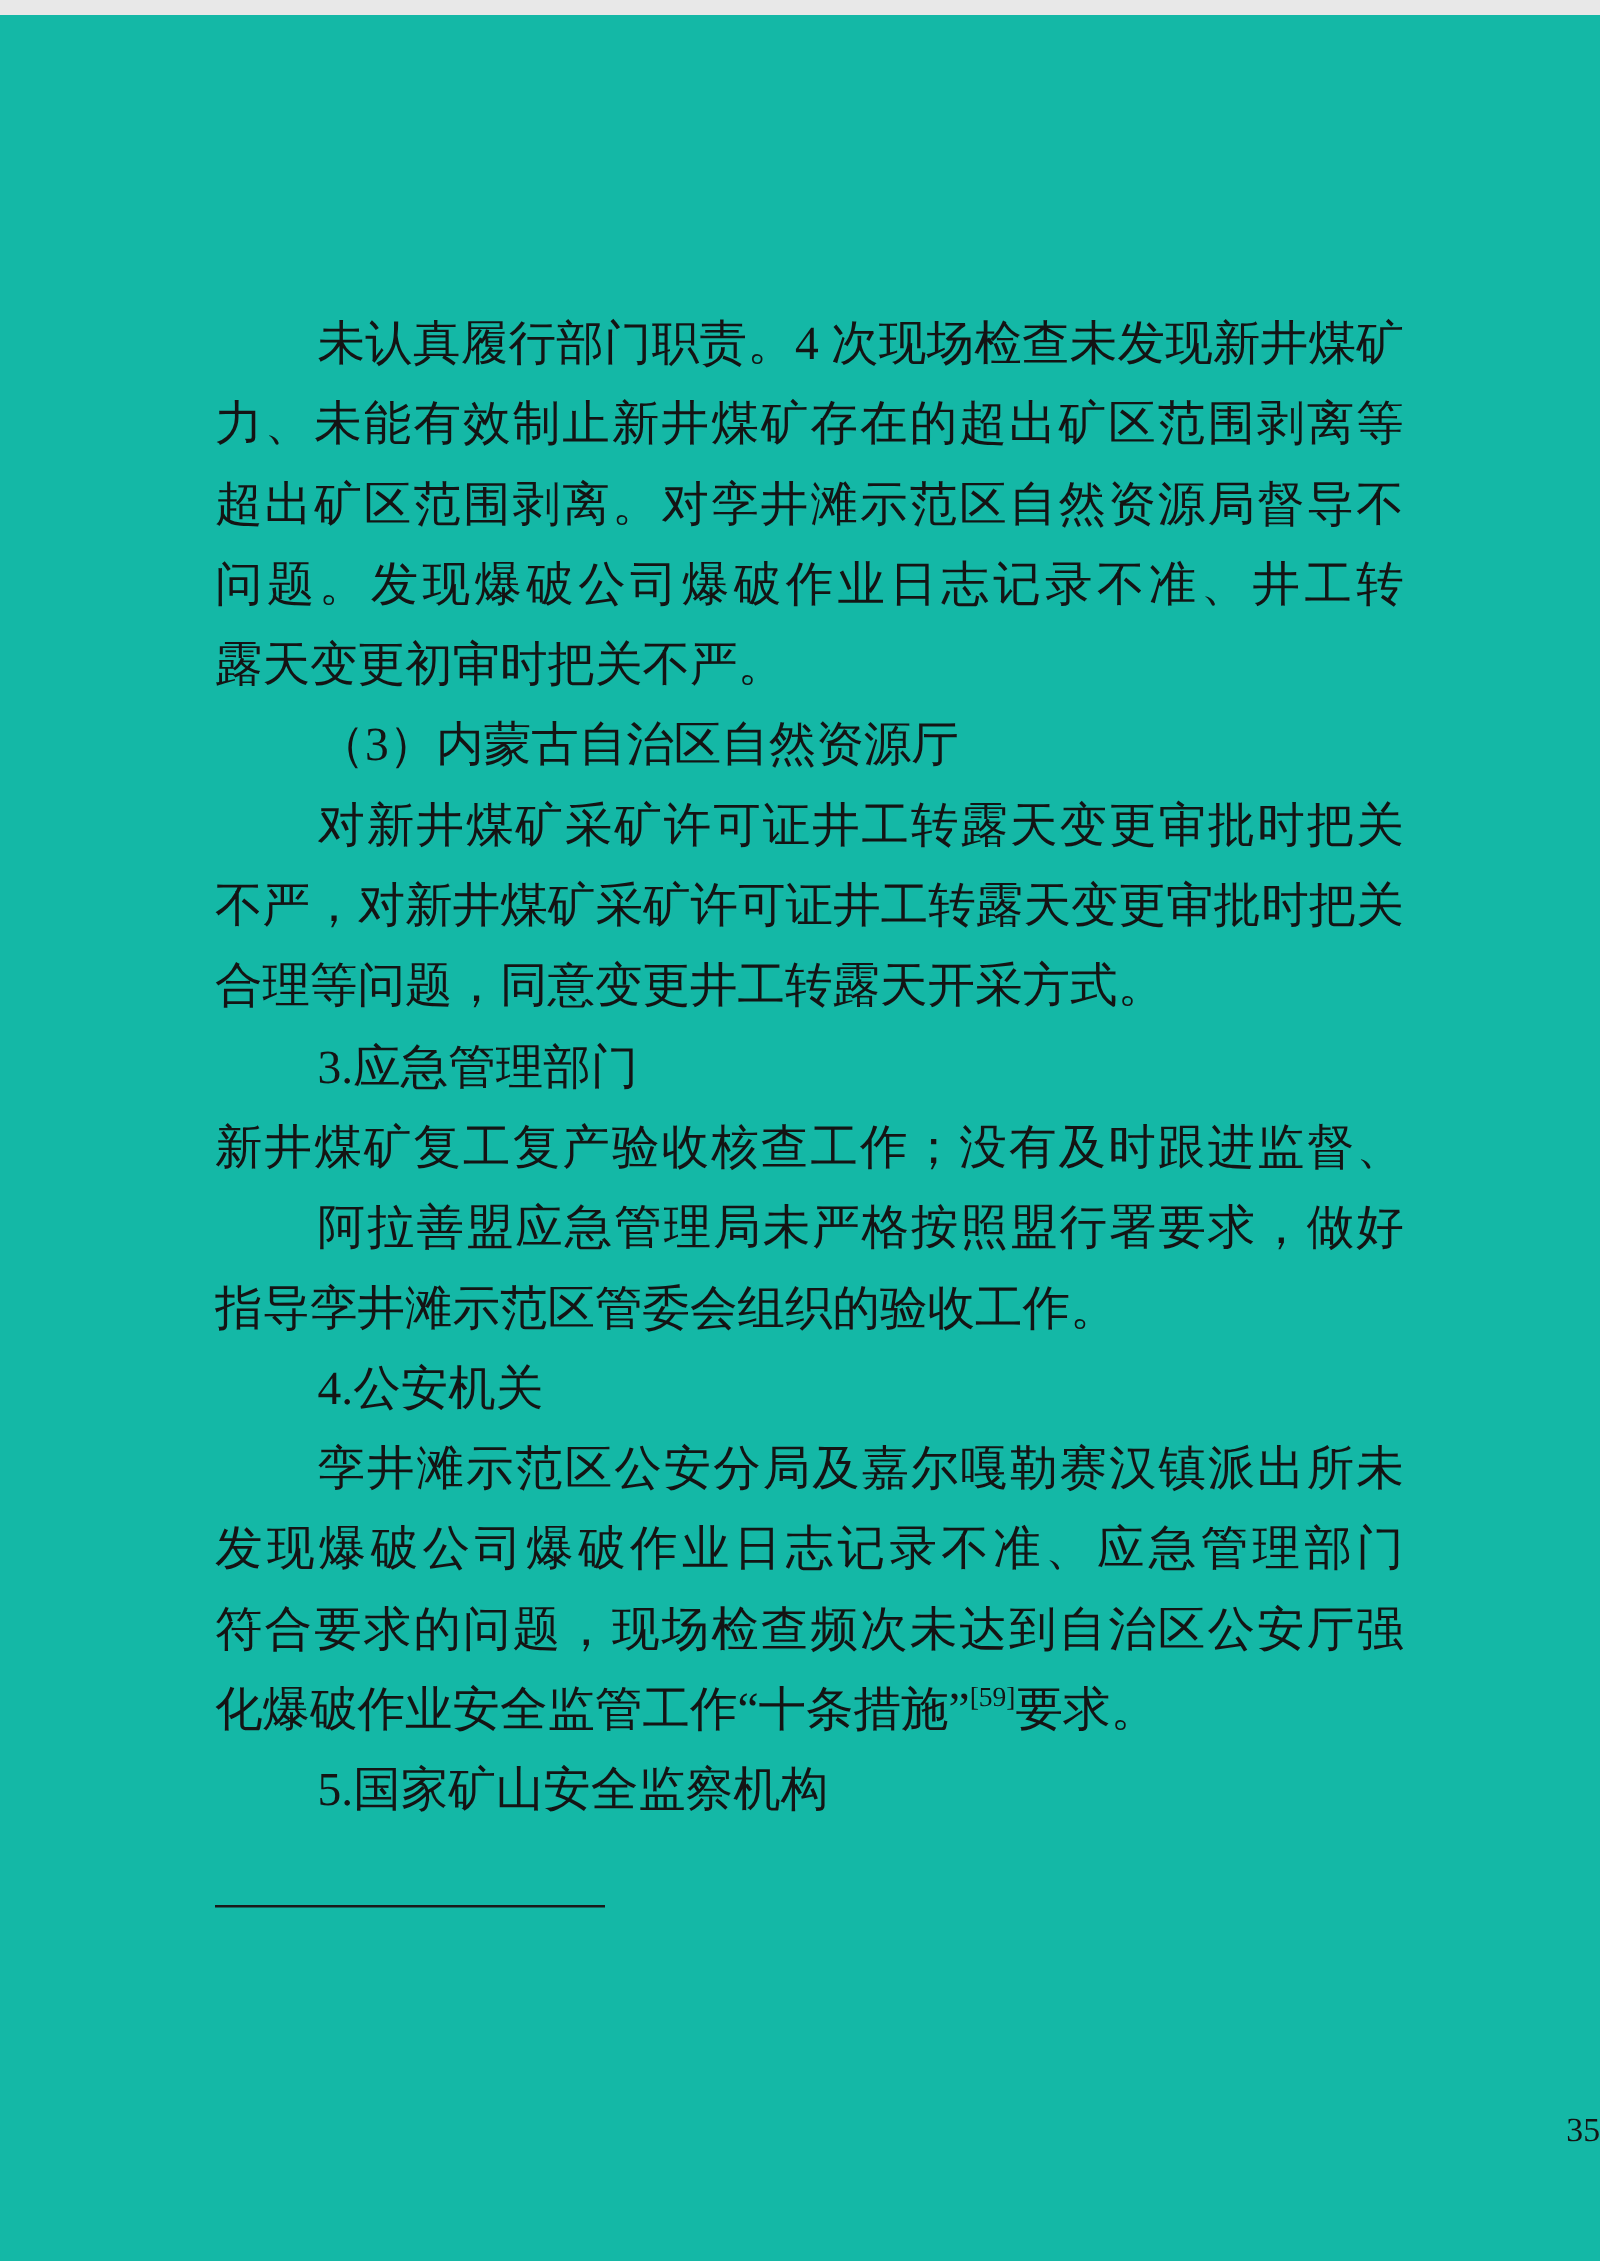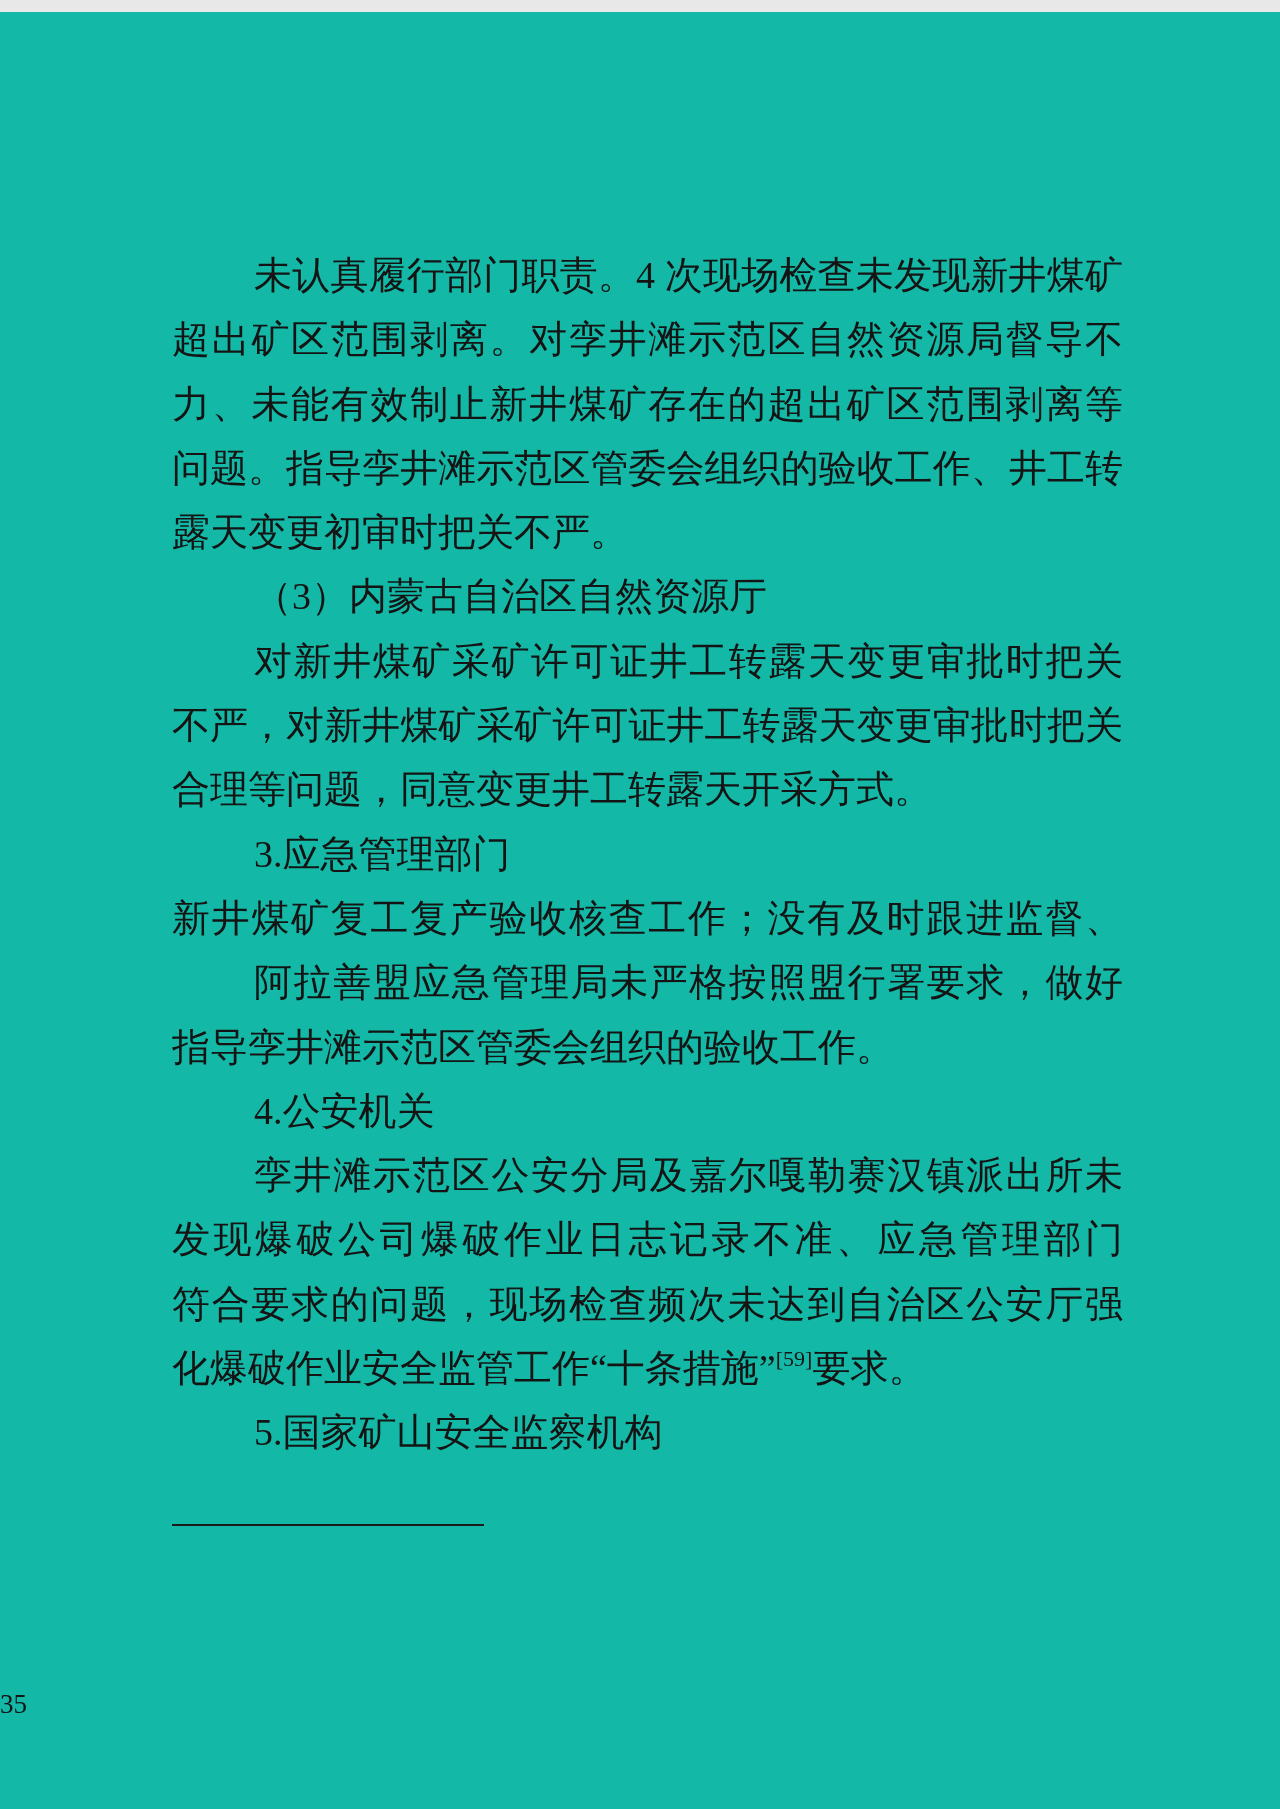--- a/index.html
+++ b/index.html
@@ -61,35 +61,35 @@
     line-height: 37px;
   }
   .footnote .fline {
     white-space: nowrap;
   }
   .page-number {
     position: absolute;
     left: 0;
     top: 1676px;
     width: 100%;
-    text-align: left;
+    text-align: right;
     font-size: 27px;
     line-height: 32px;
   }
 </style>
 </head>
 <body>
 
 <div class="page">
 
   <div class="body-text">
     <div class="line indent justify">未认真履行部门职责。4 次现场检查未发现新井煤矿</div>
+    <div class="line justify">力、未能有效制止新井煤矿存在的超出矿区范围剥离等</div>
     <div class="line justify">超出矿区范围剥离。对孪井滩示范区自然资源局督导不</div>
-    <div class="line justify">力、未能有效制止新井煤矿存在的超出矿区范围剥离等</div>
-    <div class="line justify">问题。指导孪井滩示范区管委会组织的验收工作、井工转</div>
+    <div class="line justify">问题。发现爆破公司爆破作业日志记录不准、井工转</div>
     <div class="line">露天变更初审时把关不严。</div>
     <div class="line indent">（3）内蒙古自治区自然资源厅</div>
     <div class="line indent justify">对新井煤矿采矿许可证井工转露天变更审批时把关</div>
     <div class="line justify">不严，对新井煤矿采矿许可证井工转露天变更审批时把关</div>
     <div class="line">合理等问题，同意变更井工转露天开采方式。</div>
     <div class="line indent">3.应急管理部门</div>
     <div class="line justify">新井煤矿复工复产验收核查工作；没有及时跟进监督、</div>
     <div class="line indent justify">阿拉善盟应急管理局未严格按照盟行署要求，做好</div>
     <div class="line">指导孪井滩示范区管委会组织的验收工作。</div>
     <div class="line indent">4.公安机关</div>

